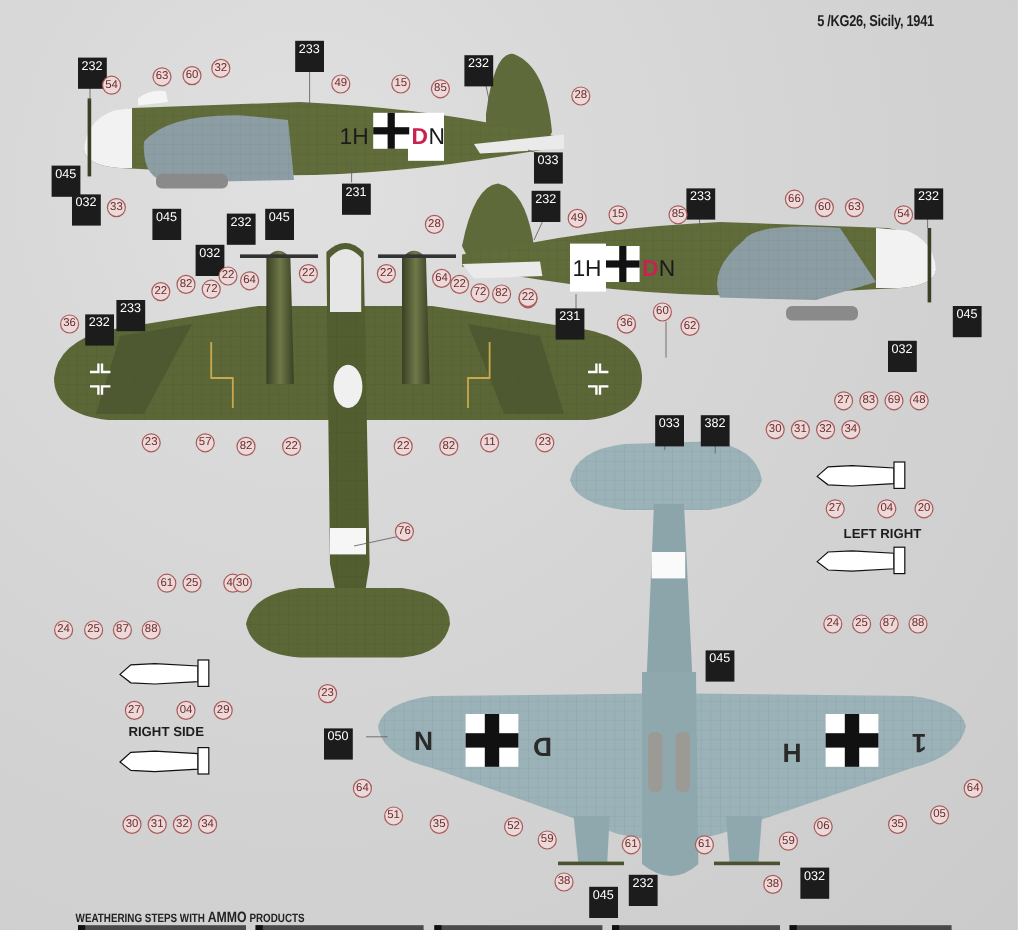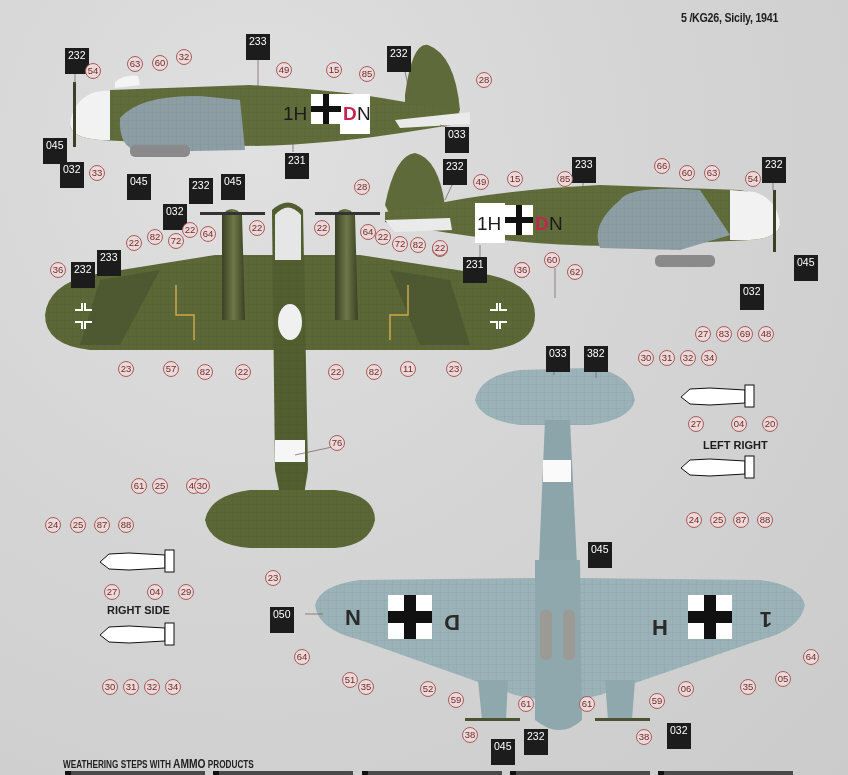--- a/index.html
+++ b/index.html
@@ -242,21 +242,21 @@
 
   <div class="box" style="left:546px;top:346px">033</div>
   <div class="box" style="left:584px;top:346px">382</div>
   <div class="box" style="left:588px;top:542px">045</div>
   <div class="box" style="left:270px;top:607px">050</div>
   <div class="box" style="left:491px;top:739px">045</div>
   <div class="box" style="left:524px;top:729px">232</div>
   <div class="box" style="left:667px;top:723px">032</div>
 
   <div class="circ" style="left:294px;top:649px">64</div>
-  <div class="circ" style="left:342px;top:672px">51</div>
+  <div class="circ" style="left:320px;top:672px">51</div>
   <div class="circ" style="left:358px;top:679px">35</div>
   <div class="circ" style="left:420px;top:681px">52</div>
   <div class="circ" style="left:448px;top:692px">59</div>
   <div class="circ" style="left:518px;top:696px">61</div>
   <div class="circ" style="left:462px;top:727px">38</div>
   <div class="circ" style="left:579px;top:696px">61</div>
   <div class="circ" style="left:649px;top:693px">59</div>
   <div class="circ" style="left:678px;top:681px">06</div>
   <div class="circ" style="left:740px;top:679px">35</div>
   <div class="circ" style="left:775px;top:671px">05</div>

